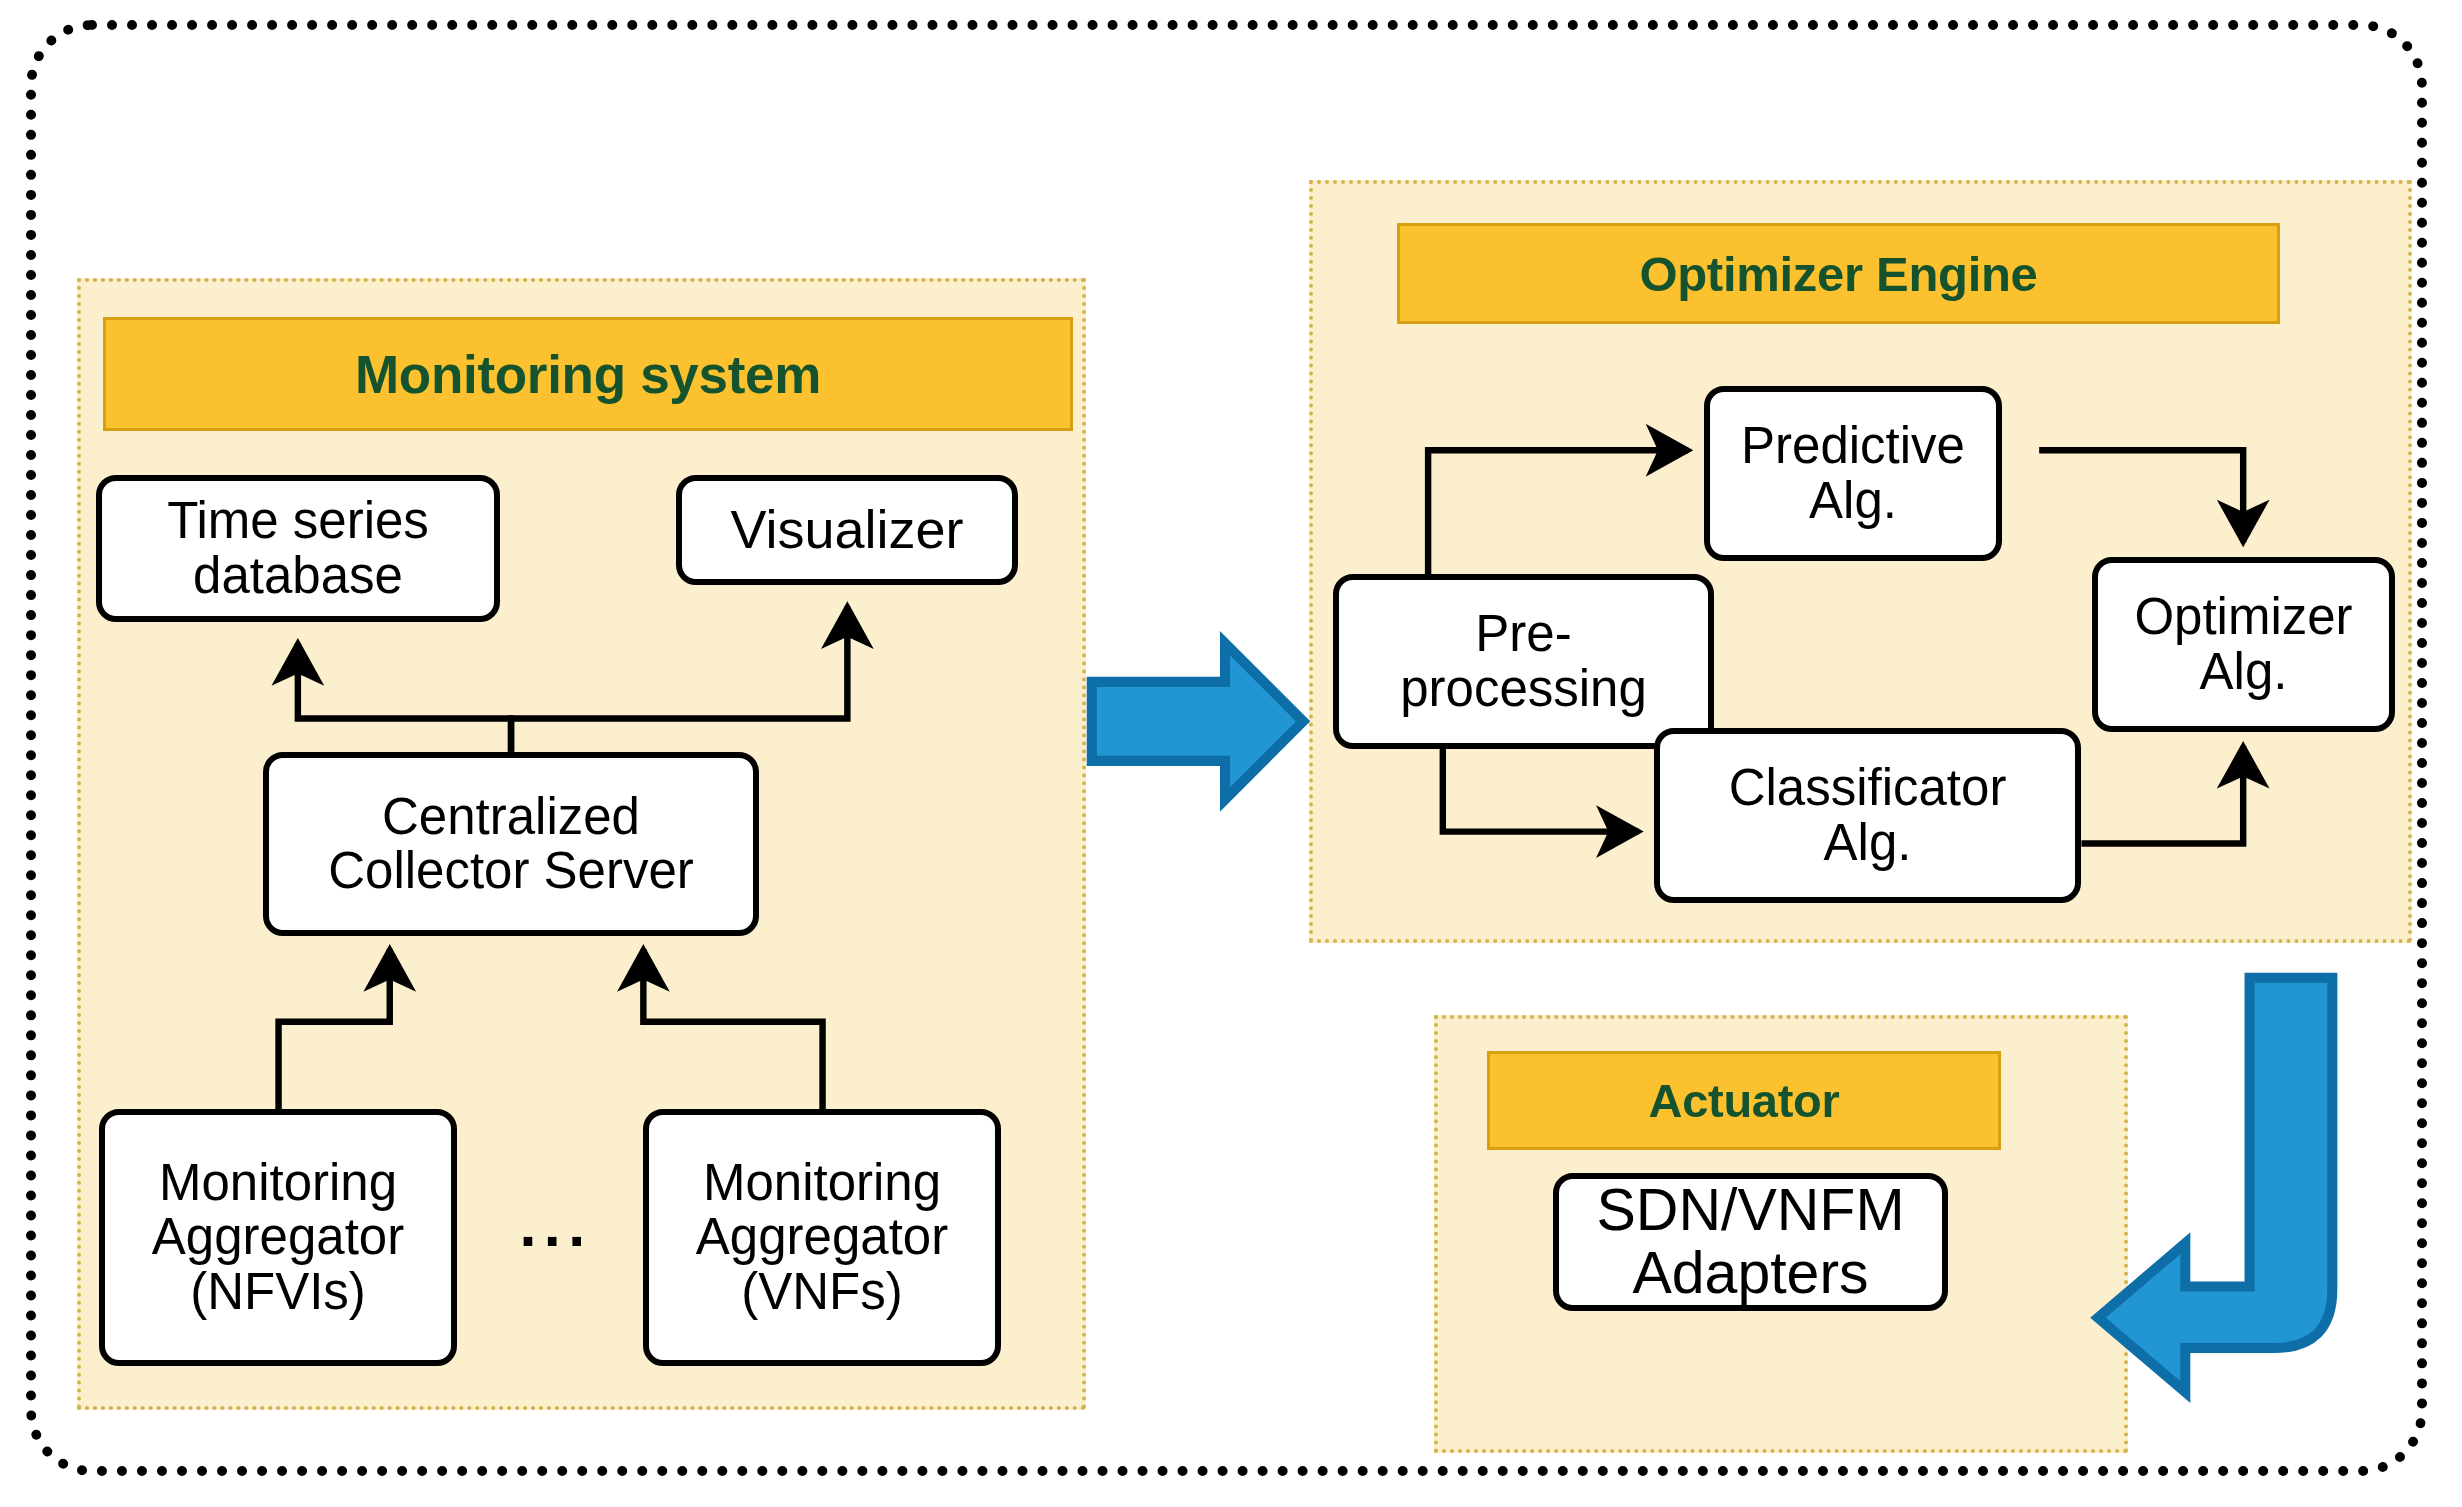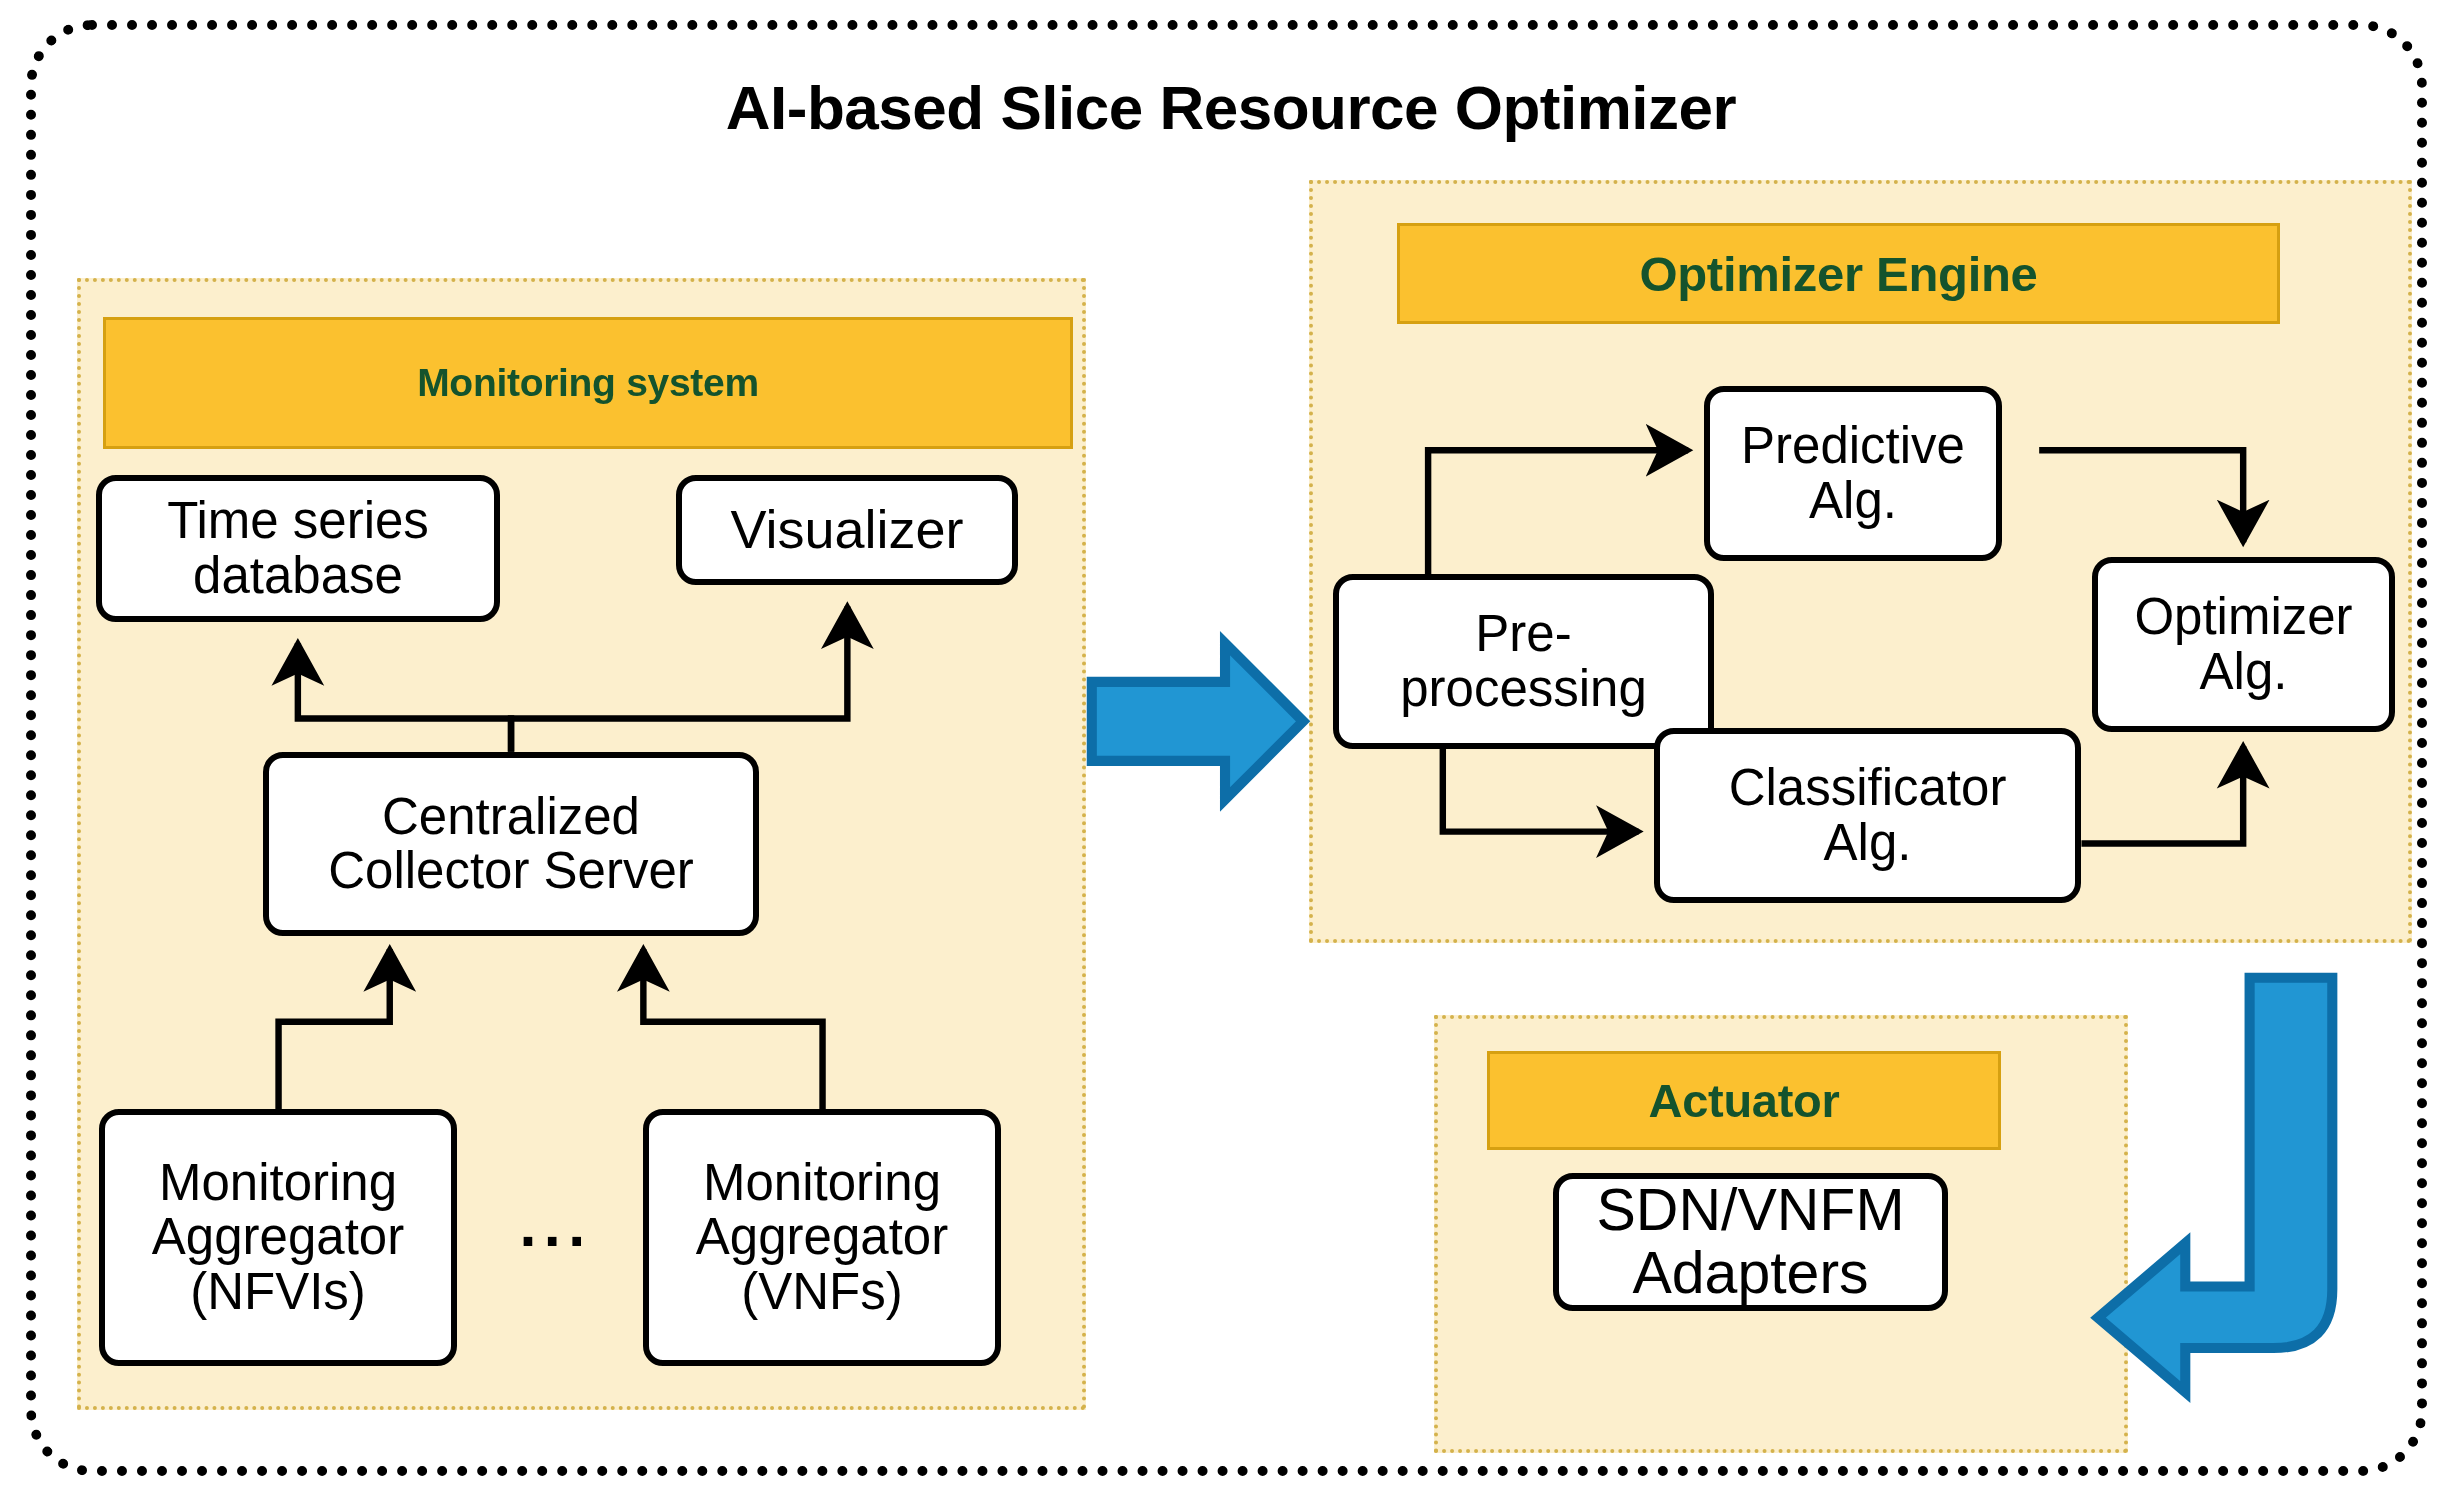--- a/index.html
+++ b/index.html
@@ -60,21 +60,21 @@
     background: #FBC12F;
     border: 3.7px solid #D6A011;
     box-sizing: border-box;
     display: flex;
     align-items: center;
     justify-content: center;
     font-weight: bold;
     color: #14532d;
     letter-spacing: -0.3px;
   }
-  .hdr-monitoring { left: 103px;  top: 317px;  width: 970px; height: 132px; font-size: 39px; }
+  .hdr-monitoring { left: 103px;  top: 317px;  width: 970px; height: 114px; font-size: 53px; }
   .hdr-optimizer  { left: 1397px; top: 223px;  width: 883px;  height: 101px; font-size: 49px; }
   .hdr-actuator   { left: 1487px; top: 1051px; width: 514px;  height: 99px; font-size: 47px; }
 
   
   .node {
     position: absolute;
     background: #FFFFFF;
     border: 6.4px solid #000000;
     border-radius: 20px;
     box-sizing: border-box;
@@ -126,21 +126,20 @@
     pointer-events: none;
   }
 </style>
 </head>
 <body>
 
 <div id="stage">
 
   <div class="outer-frame"></div>
 
-  <div class="main-title">AI-based Slice Resource Optimizer</div>
 
   <div class="panel panel-monitoring"></div>
   <div class="panel-header hdr-monitoring">Monitoring system</div>
 
   <div class="node n-tsdb">
     <span class="ln">Time series</span>
     <span class="ln">database</span>
   </div>
 
   <div class="node n-visual">

